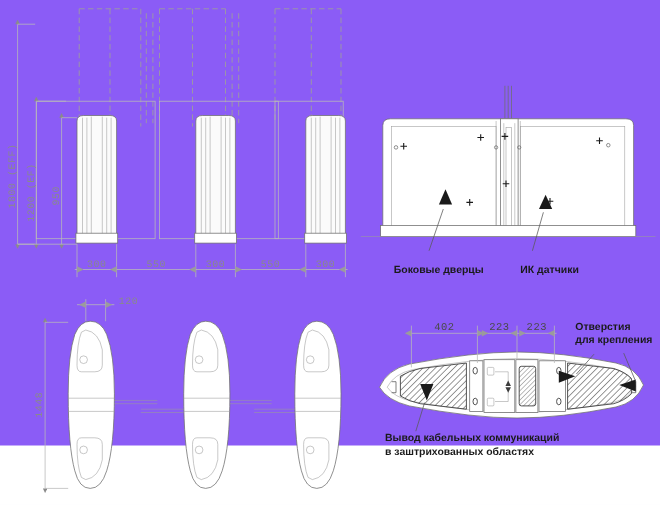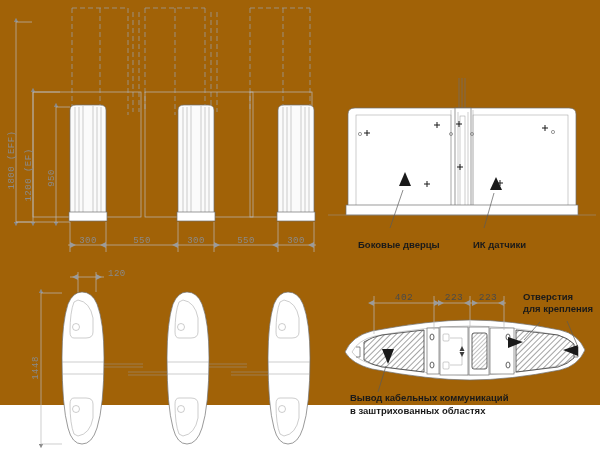--- a/index.html
+++ b/index.html
@@ -10,21 +10,21 @@
   body {
     width: 600px;
     height: 459px;
     font-family: "Liberation Sans", sans-serif;
     overflow: hidden;
   }
   #sheet {
     position: relative;
     width: 600px;
     height: 405px;
-    background: #a16207;
+    background: #8b5cf6;
   }
   #sheet svg {
     position: absolute;
     top: 0;
     left: 0;
     width: 600px;
     height: 459px;
   }
   .dim-text {
     font-family: "Liberation Mono", monospace;

